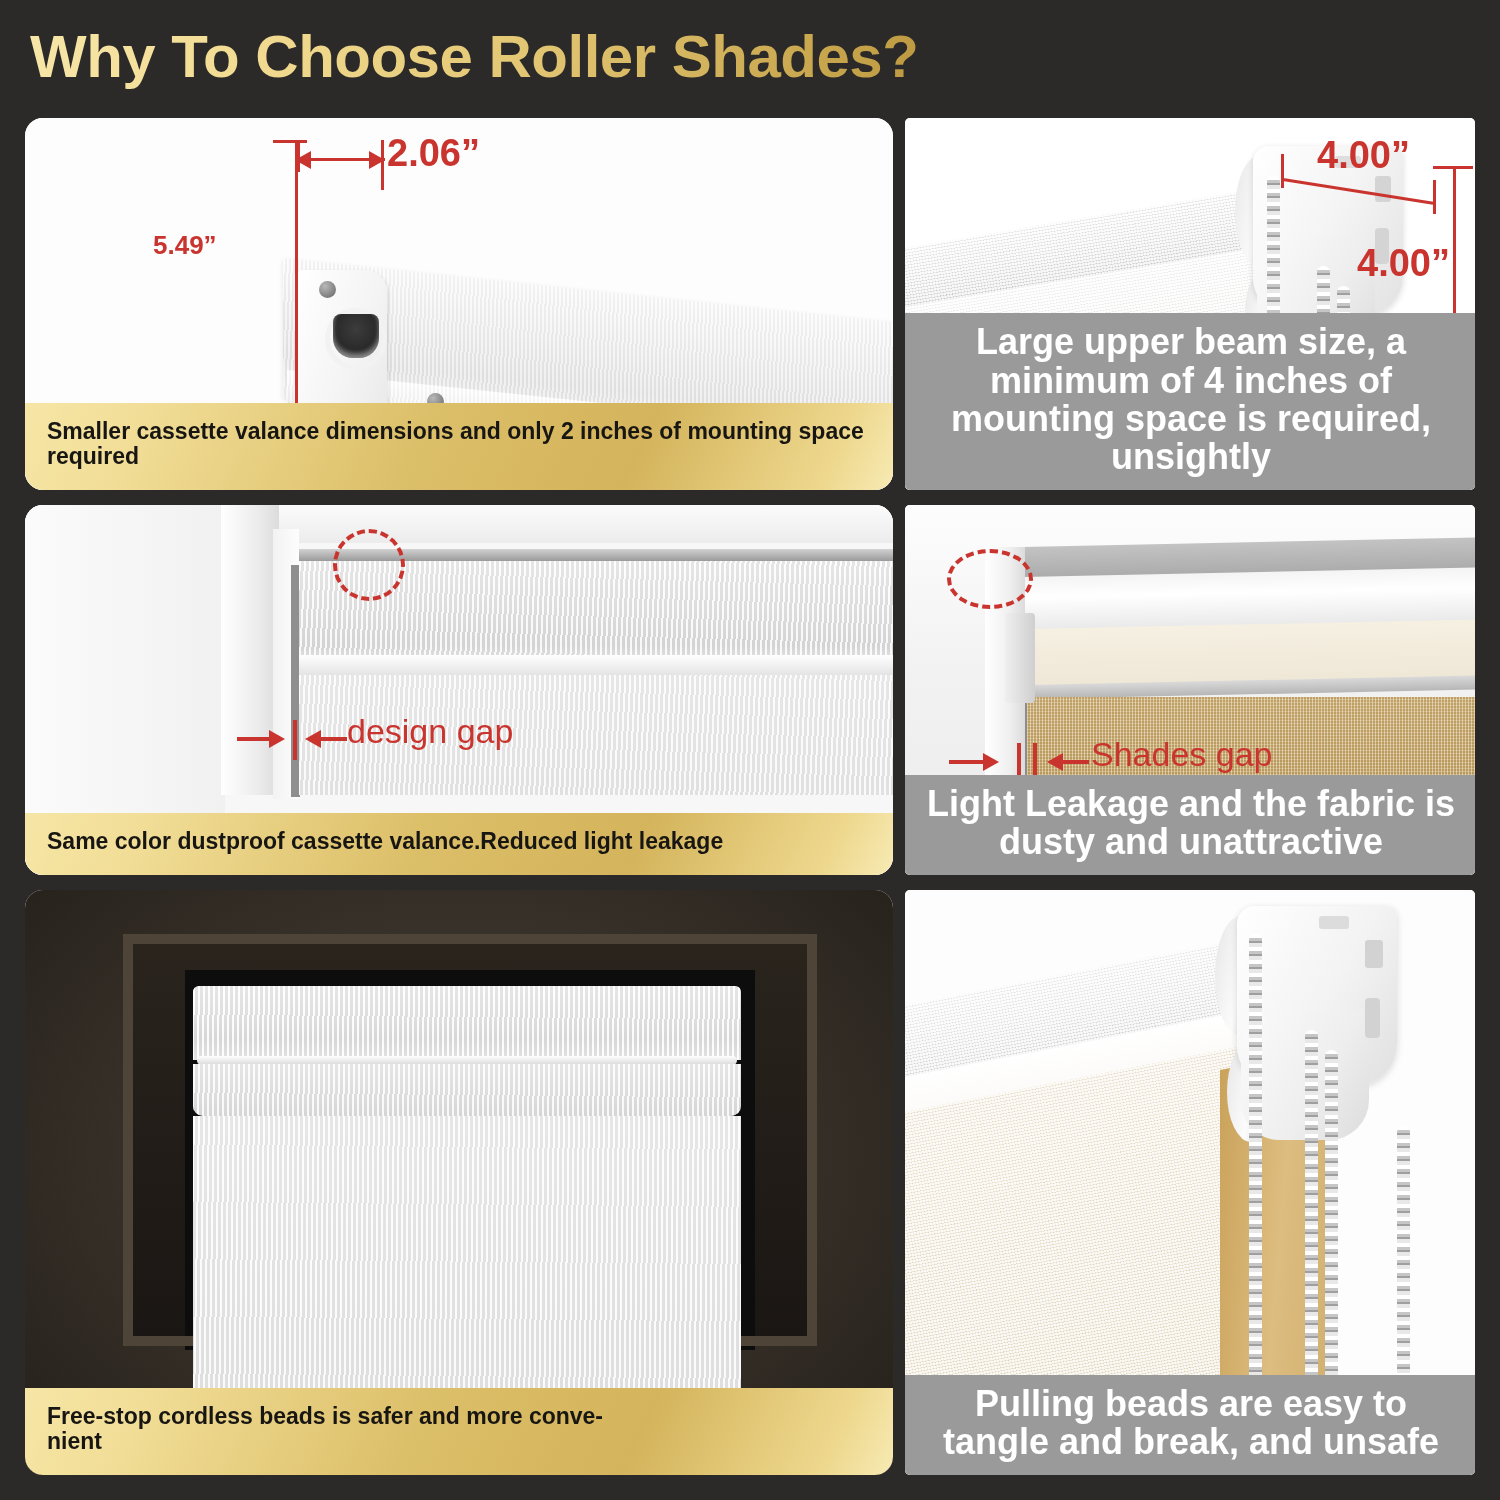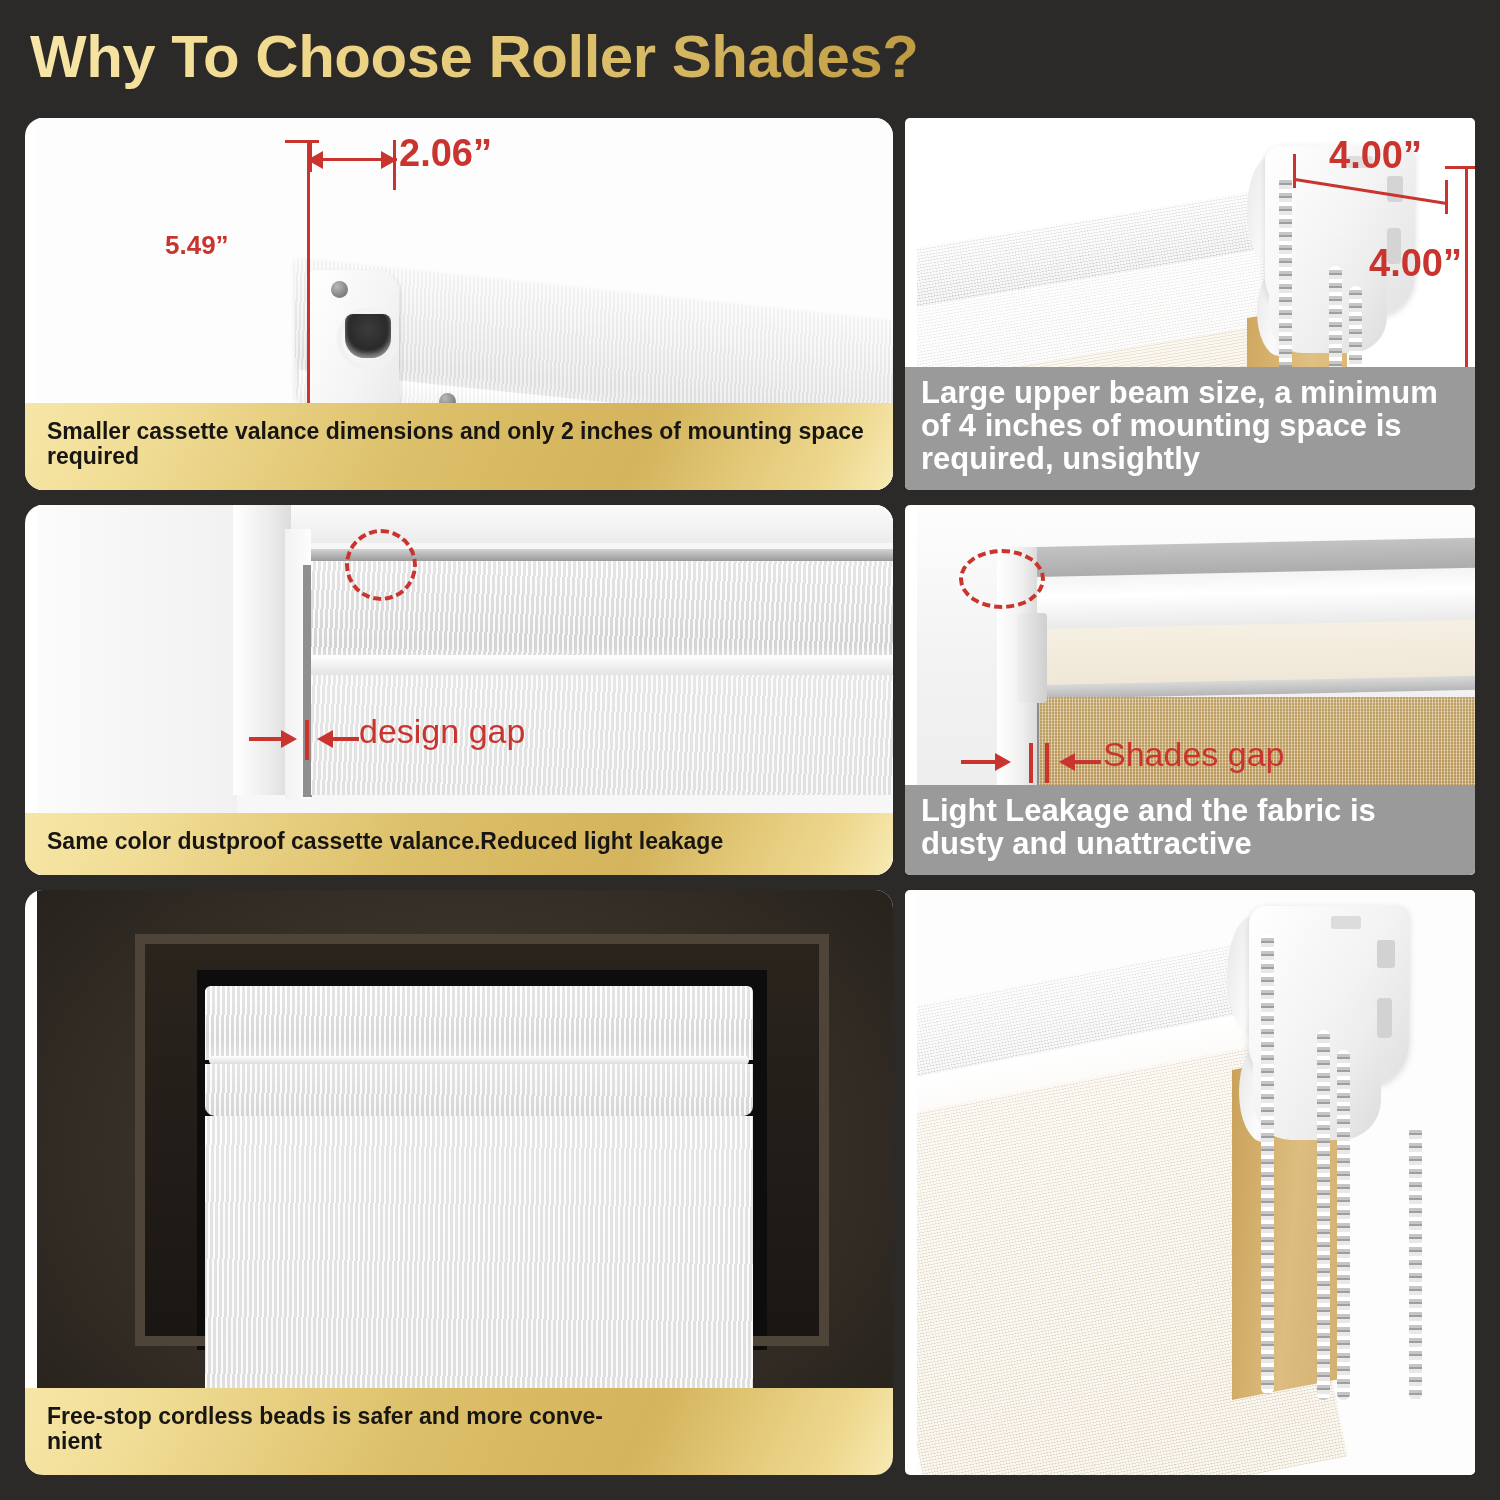--- a/index.html
+++ b/index.html
@@ -19,33 +19,33 @@
     -webkit-background-clip: text; background-clip: text;
     -webkit-text-fill-color: transparent; color: #ddbf6b;
     white-space: nowrap;
   }
 
   
   .panel { position: absolute; overflow: hidden; background: #fff; }
   .panel.good { border-radius: 18px; }
   .panel.bad  { border-radius: 5px; }
 
-  .photo { position: absolute; left: 0; top: 0; right: 0; bottom: 0; overflow: hidden; margin-left: 12px; }
+  .photo { position: absolute; left: 0; top: 0; right: 0; bottom: 0; overflow: hidden; }
 
   
   .cap { position: absolute; left: 0; right: 0; bottom: 0; display: flex; align-items: flex-start; }
   .cap-good {
     background: linear-gradient(115deg,#f6e6a6 0%,#f1dd96 14%,#dcbf69 45%,#d4b45c 70%,#eed88e 92%,#f7eab4 100%);
     color: #181613; padding: 16px 20px 22px 22px;
     border-bottom-left-radius: 18px; border-bottom-right-radius: 18px;
   }
   .cap-bad { background: #9a9a9a; color: #fff; padding: 10px 14px 14px 16px; }
   .cap-txt { font-weight: bold; line-height: 1.06; }
   .cap-good .cap-txt { font-size: 23px; }
-  .cap-bad .cap-txt  { font-size: 31px; }
+  .cap-bad .cap-txt  { font-size: 36px; text-align: center; }
   .dimline-h { position: absolute; height: 3px; background: #c9352e; }
   .dimline-v { position: absolute; width: 3px; background: #c9352e; }
   .tick-v { position: absolute; width: 3px; background: #c9352e; }
   .tick-h { position: absolute; height: 3px; background: #c9352e; }
   .dim-label { position: absolute; color: #c9352e; font-weight: bold; white-space: nowrap; }
   .dashcircle { position: absolute; border: 4px dashed #c9352e; border-radius: 50%; }
   .gaplabel { position: absolute; color: #c9352e; font-weight: normal; white-space: nowrap; }
   .arrow-r { position: absolute; width: 0; height: 0;
              border-top: 9px solid transparent; border-bottom: 9px solid transparent;
              border-left: 16px solid #c9352e; }
@@ -453,15 +453,18 @@
       <div class="p6-bracket"></div>
       <div class="p6-bracket2"></div>
       <div class="p6-slot3"></div>
       <div class="p6-slot1"></div>
       <div class="p6-slot2"></div>
       <div class="bead" style="left:344px; top:44px; height:460px;"></div>
       <div class="bead" style="left:400px; top:140px; height:370px;"></div>
       <div class="bead" style="left:420px; top:160px; height:350px;"></div>
       <div class="bead" style="left:492px; top:236px; height:274px;"></div>
     </div>
+    <div class="cap cap-bad">
+      <div class="cap-txt">Pulling beads are easy to tangle and break, and unsafe</div>
+    </div>
   </div>
 
 </div>
 
 </body></html>

